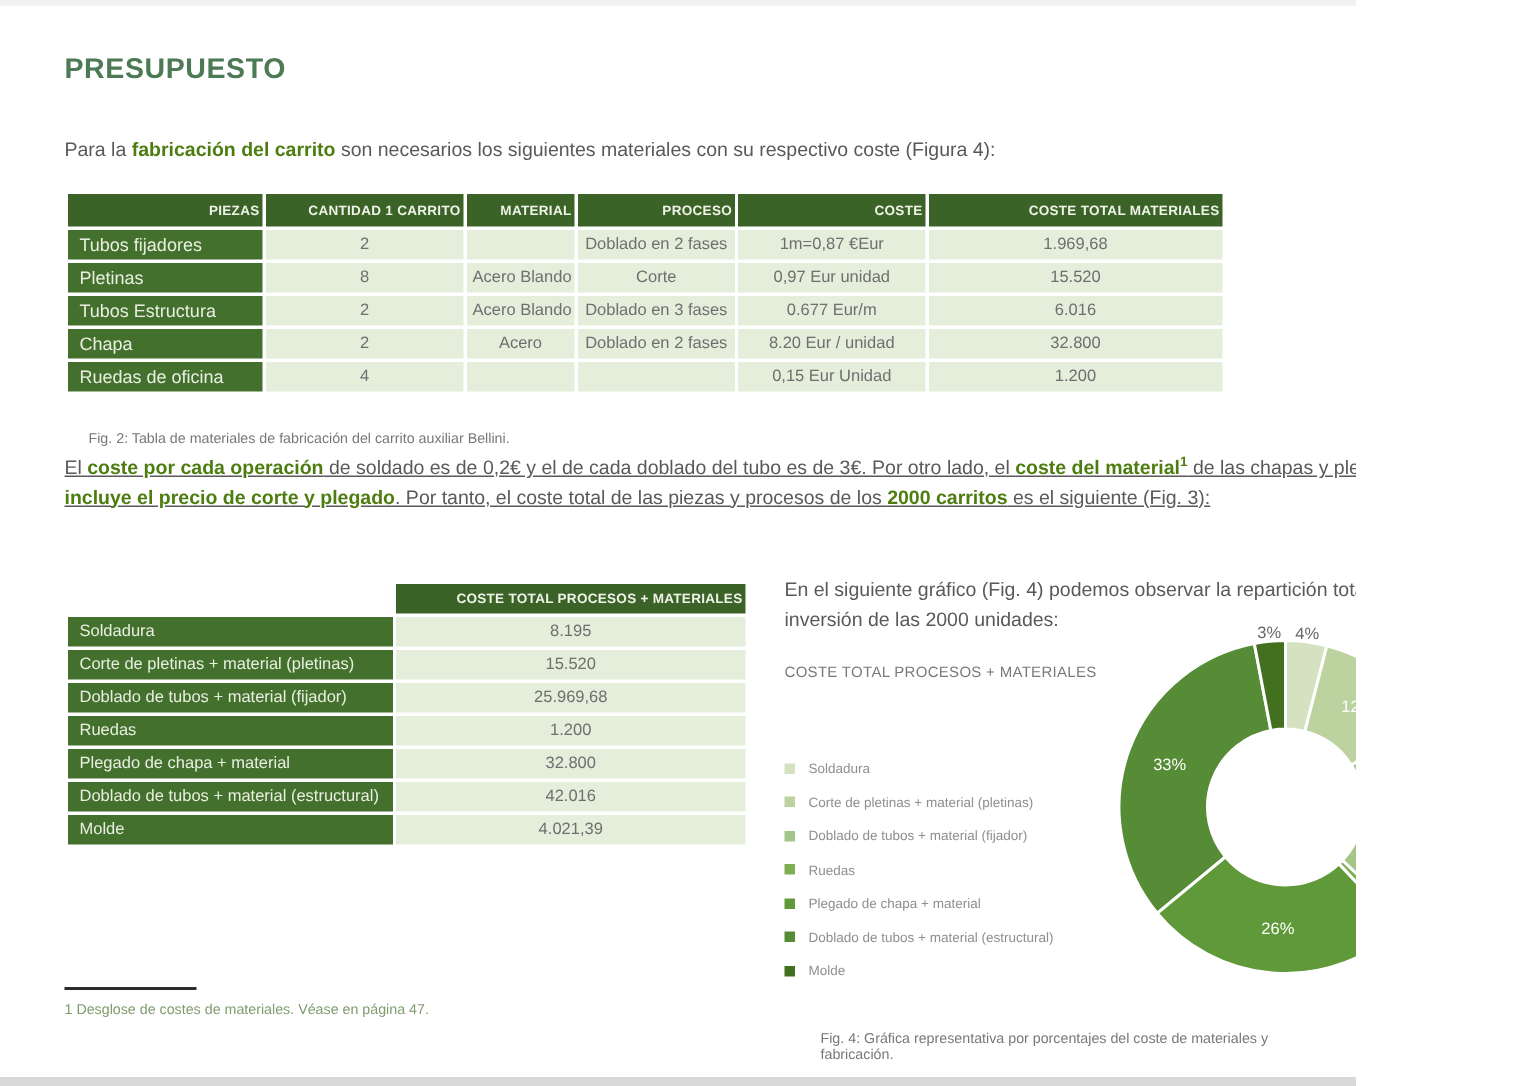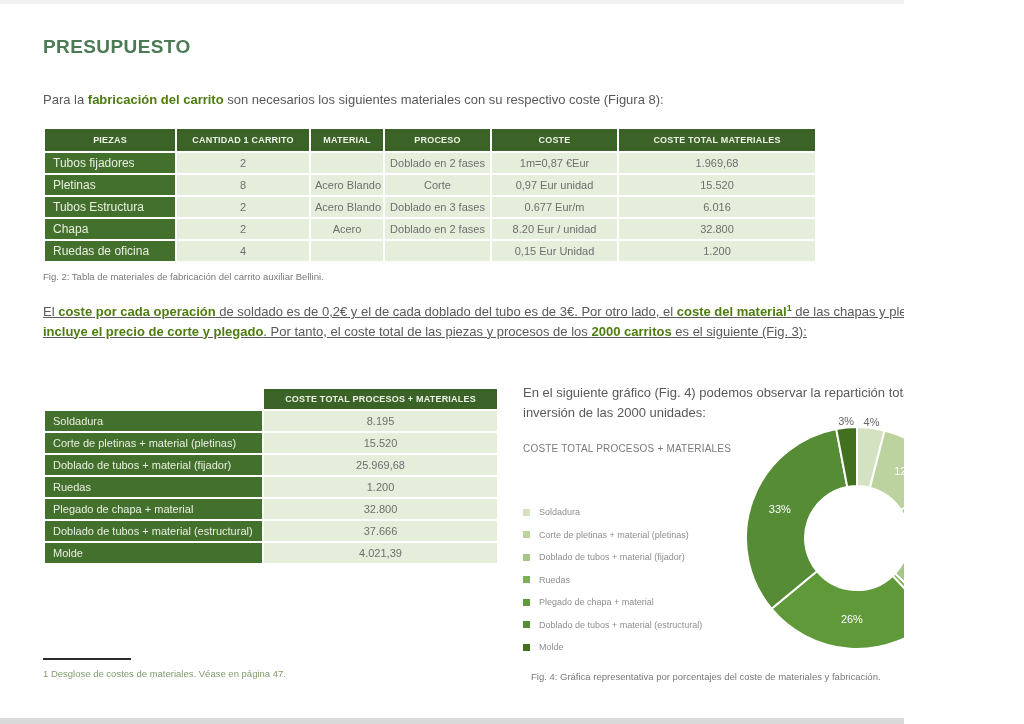--- a/index.html
+++ b/index.html
@@ -14,32 +14,32 @@
   .body-text{position:absolute;margin:0;color:#595959;font-size:13px;line-height:1.5;}
   .body-text strong{color:#4d7c0f;margin-top:35px;}
   .intro{left:43px;top:90px;width:910px;}
   .costs-para{left:43px;top:302px;width:938px;text-decoration:underline;}
   .right-para{left:523px;top:383px;width:448px;}
   sup{font-size:9px;vertical-align:super;line-height:0;}
 
   table{border-collapse:collapse;}
   .data-table th,.data-table td{border:2px solid #ffffff;overflow:hidden;white-space:nowrap;}
   th.col-header{background:#3c6327;color:#eef3e8;font-size:9px;font-weight:bold;
-                text-align:center;padding:6px 2px;letter-spacing:.2px;}
+                text-align:right;padding:6px 2px;letter-spacing:.2px;}
   td.row-label{background:#44702e;color:#e9efe0;font-size:12px;text-align:left;
                padding:3px 4px 3px 8px;font-weight:normal;}
   td.cell{background:#e4eedb;color:#6f6f6f;font-size:11px;text-align:center;padding:3px 4px;}
 
   .t1{position:absolute;left:43px;top:127px;width:772px;table-layout:fixed;}
   .t2{position:absolute;left:43px;top:387px;width:454px;table-layout:fixed;}
   .t2 th.blank{background:transparent;}
   .t2 th.col-header{padding:5px 2px;}
   .t2 td.row-label{font-size:11px;padding:4px 4px 4px 8px;}
 
-  .caption{position:absolute;margin:0;color:#787878;font-size:9.5px;}
+  .caption{position:absolute;margin:16px;color:#787878;font-size:9.5px;}
   .cap-fig2{left:43px;top:271px;}
   .cap-fig3{left:43px;top:566px;}
   .cap-fig4{left:531px;top:671px;}
 
   .chart-title{position:absolute;left:523px;top:443px;margin:0;font-size:10px;
                color:#7a7a7a;font-weight:normal;letter-spacing:.2px;}
   .legend{position:absolute;left:523px;top:507px;display:flex;flex-direction:column;gap:12.5px;}
   .legend-item{display:flex;align-items:center;gap:9px;}
   .legend-swatch{width:7px;height:7px;flex:0 0 7px;}
   .legend-label{font-size:9px;color:#8f8f8f;}
@@ -53,21 +53,21 @@
                font-weight:bold;color:#3f7b49;}
 </style>
 </head>
 <body>
 
 <div class="page">
   <div class="edge-top"></div>
 
   <h1 class="title">PRESUPUESTO</h1>
 
-  <p class="body-text intro"><span>Para la </span><strong>fabricación del carrito</strong><span> son necesarios los siguientes materiales con su respectivo coste (Figura 8):</span></p>
+  <p class="body-text intro"><span>Para la </span><strong>fabricación del carrito</strong><span> son necesarios los siguientes materiales con su respectivo coste (Figura 4):</span></p>
 
   <table class="data-table t1">
     <colgroup>
       <col style="width:132px">
         <col style="width:134px">
         <col style="width:74px">
       <col style="width:107px">
         <col style="width:127px">
         <col style="width:198px">
     </colgroup>
@@ -156,21 +156,21 @@
         <tr>
           <td class="row-label">Ruedas</td>
           <td class="cell">1.200</td>
         </tr>
         <tr>
           <td class="row-label">Plegado de chapa + material</td>
           <td class="cell">32.800</td>
         </tr>
         <tr>
           <td class="row-label">Doblado de tubos + material (estructural)</td>
-          <td class="cell">37.666</td>
+          <td class="cell">42.016</td>
         </tr>
         <tr>
           <td class="row-label">Molde</td>
           <td class="cell">4.021,39</td>
         </tr>
       </tbody>
   </table>
 
 
   <p class="body-text right-para">En el siguiente gráfico (Fig. 4) podemos observar la repartición total de la inversión de las 2000 unidades:</p>

